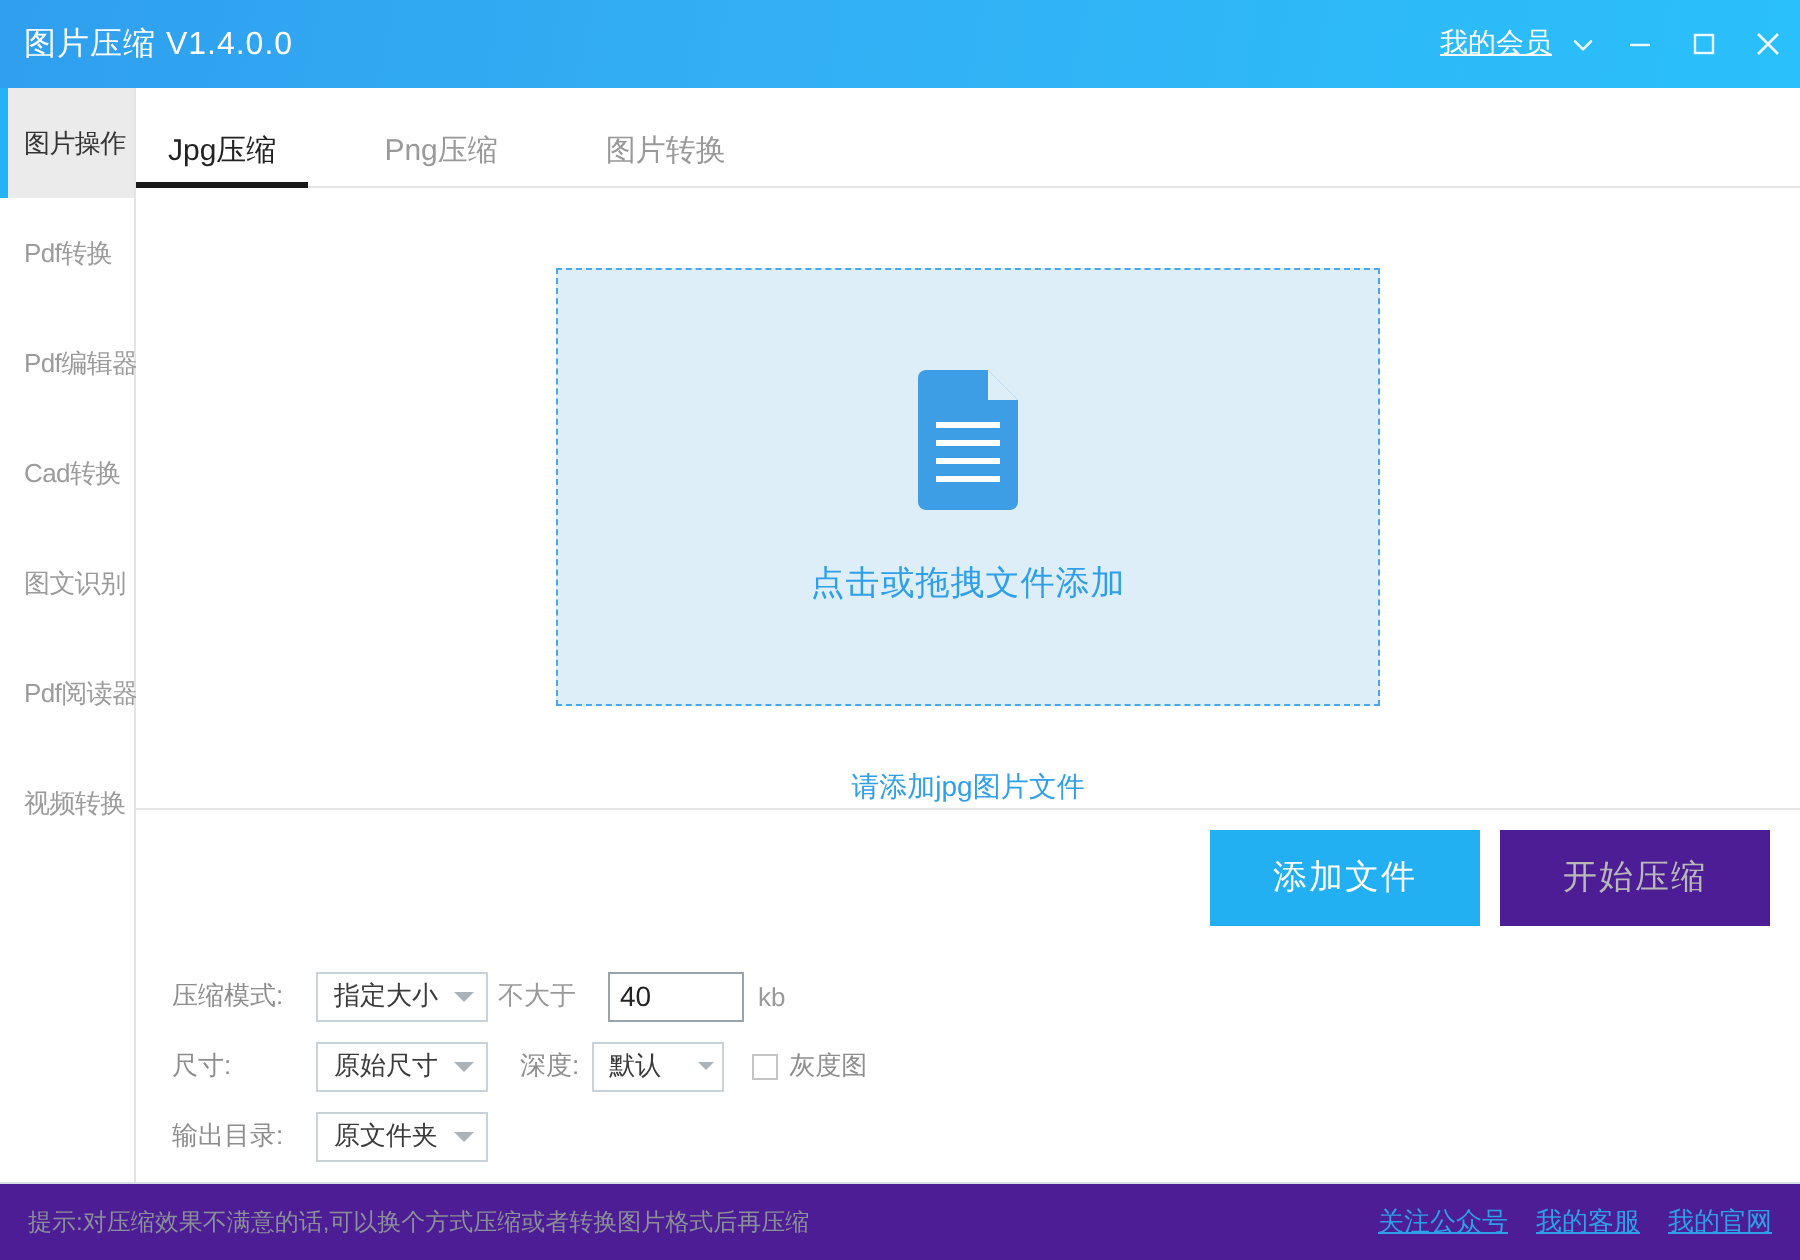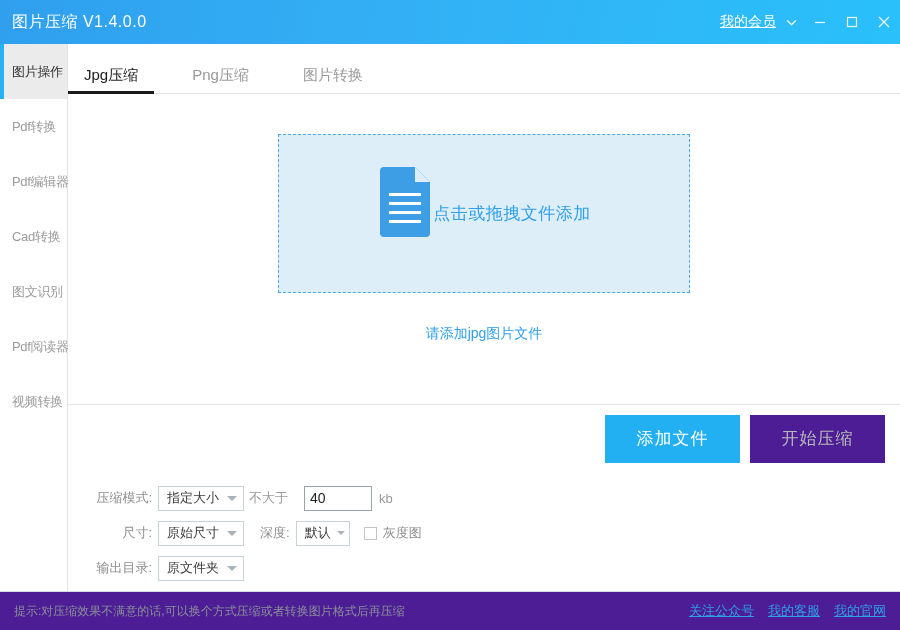--- a/index.html
+++ b/index.html
@@ -136,25 +136,25 @@
     height: 311px;
     position: relative;
     border-bottom: 1px solid #e4e4e4;
     display: flex;
     flex-direction: column;
     align-items: center;
   }
   .dropzone {
     margin-top: 40px;
     width: 412px;
-    height: 159px;
+    height: 219px;
     background: #ddeef9;
     border: 1px dashed #4aa8e8;
     display: flex;
-    flex-direction: row;
+    flex-direction: column;
     align-items: center;
     justify-content: center;
     cursor: pointer;
   }
   .doc-icon { margin-bottom: 18px; }
   .dz-text {
     font-size: 17px;
     color: #2f9fe8;
     letter-spacing: .5px;
   }
@@ -197,37 +197,37 @@
     gap: 7px;
   }
   .optrow {
     display: flex;
     align-items: center;
     height: 28px;
     font-size: 13px;
     color: #8e8e8e;
   }
   .lbl { color: #8e8e8e; white-space: nowrap; }
-  .lbl.w { width: 66px; text-align: right; }
+  .lbl.w { width: 66px; }
   .select {
     position: relative;
     height: 25px;
     border: 1px solid #c9d2d8;
     background: #ffffff;
     display: inline-flex;
     align-items: center;
     padding: 0 22px 0 8px;
     margin-left: 6px;
     font-size: 13px;
     color: #3a3a3a;
     cursor: pointer;
     white-space: nowrap;
   }
   .select.wide { min-width: 86px; }
-  .select.narrow { min-width: 44px; padding-right: 18px; text-align: right; }
+  .select.narrow { min-width: 44px; padding-right: 30px; text-align: right; }
   .caret {
     position: absolute;
     right: 6px; top: 50%;
     margin-top: -2px;
     width: 0; height: 0;
     border-left: 5px solid transparent;
     border-right: 5px solid transparent;
     border-top: 5px solid #aab3b9;
   }
   .caret.tight { right: 4px; border-left-width: 4px; border-right-width: 4px; border-top-width: 4px; }

